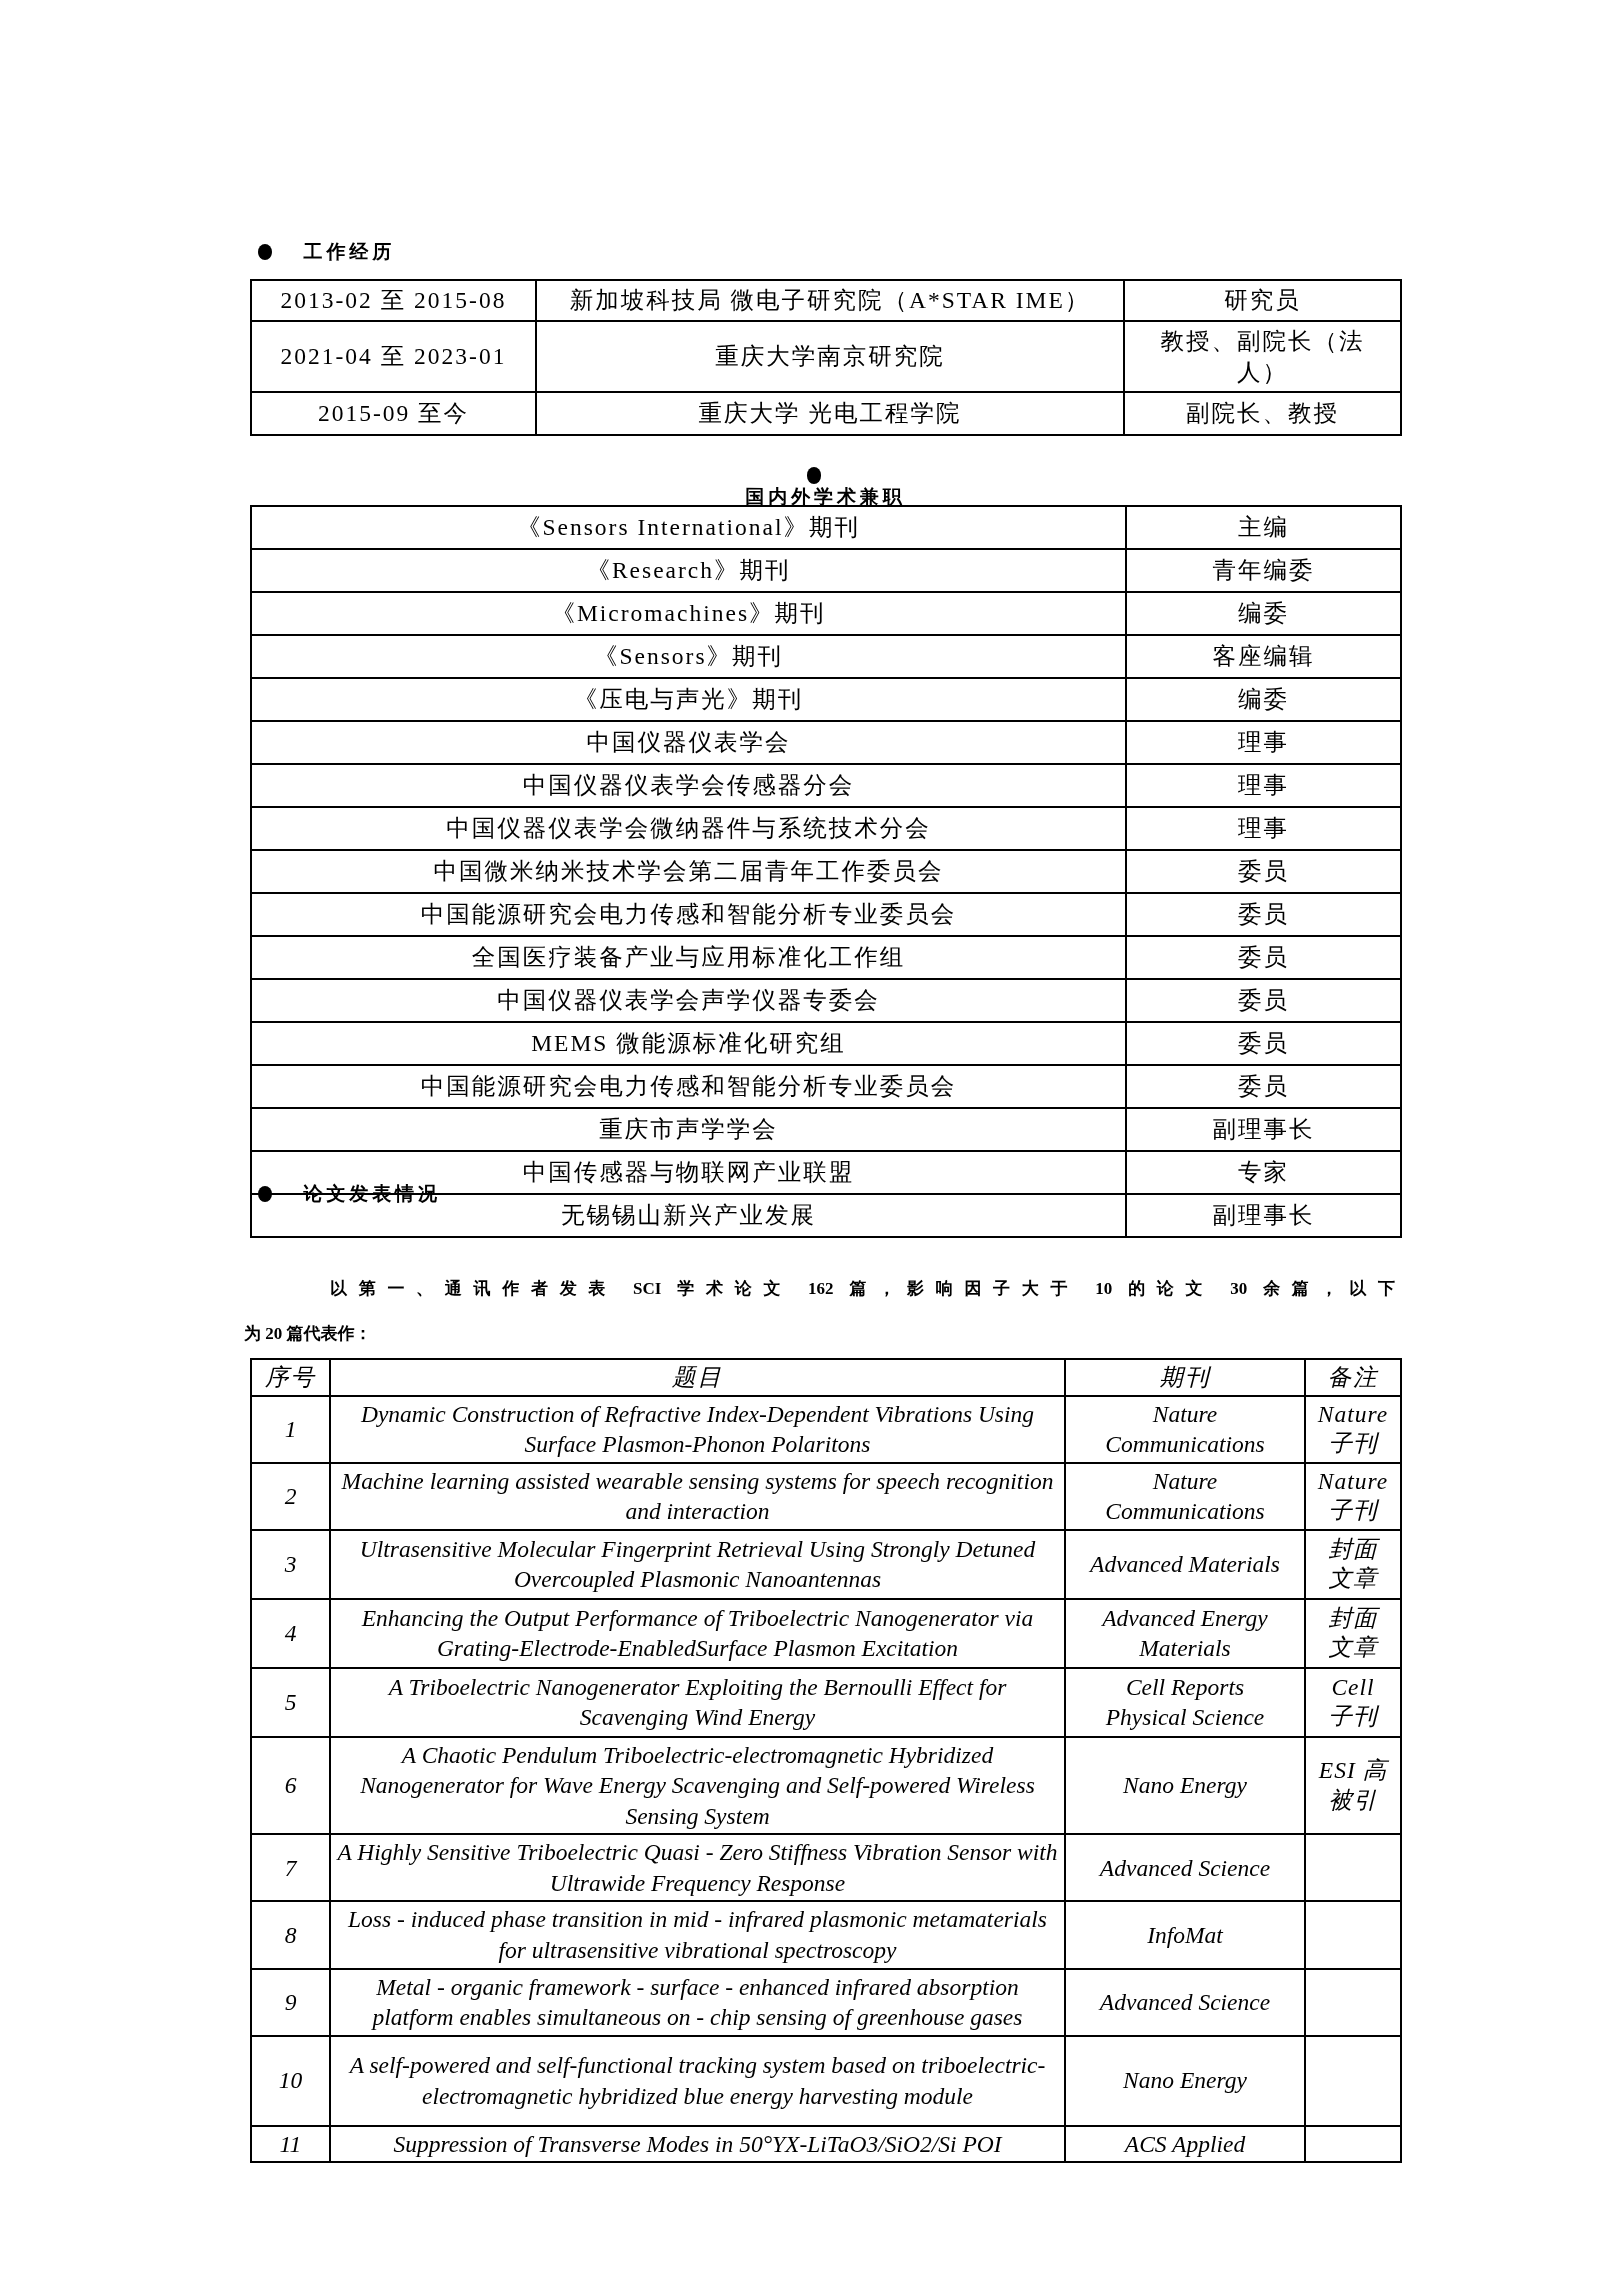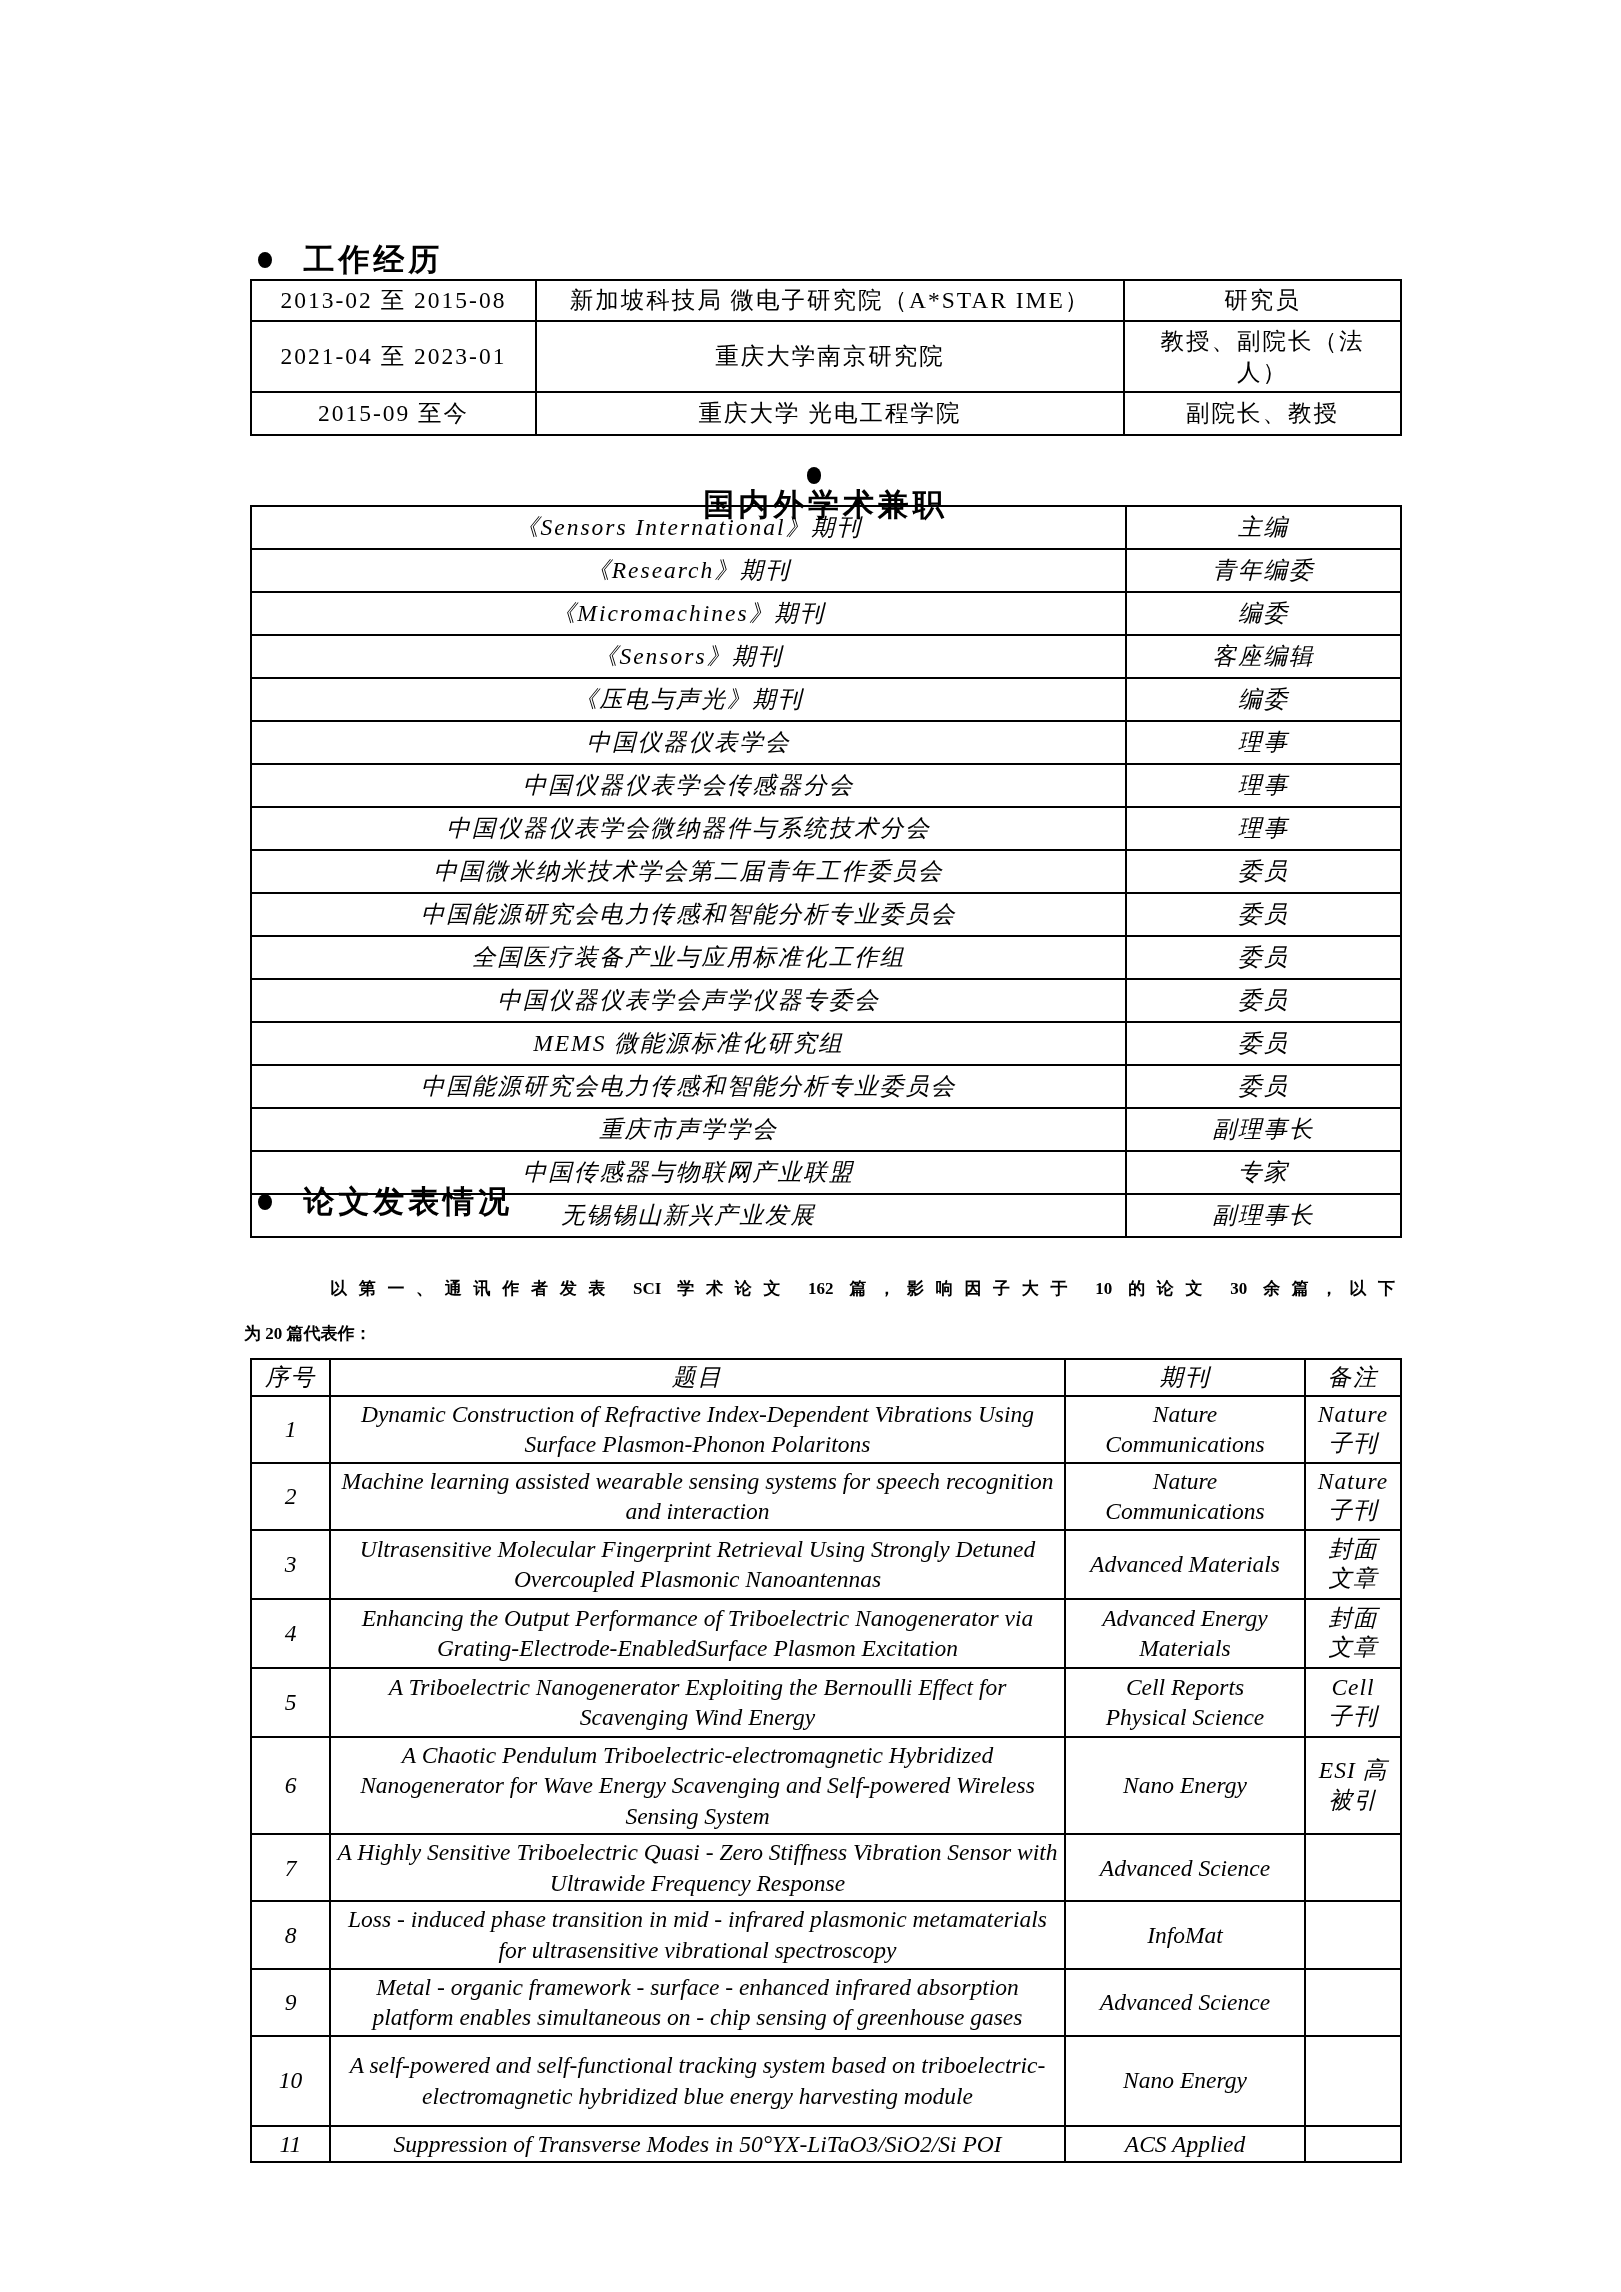--- a/index.html
+++ b/index.html
@@ -8,21 +8,21 @@
     background: #ffffff; color: #000000;
     font-family: "Liberation Serif", "DejaVu Serif", serif;
     position: relative; overflow: hidden;
   }
   .abs { position: absolute; }
 
   
   .sec-heading {
     left: 250px; width: 1151px;
     display: flex; align-items: center;
-    font-weight: bold; font-size: 31px; letter-spacing: 3.9px;
+    font-weight: bold; font-size: 19px; letter-spacing: 3.9px;
   }
   .bullet {
     width: 14.7px; height: 16.7px; background: #000; border-radius: 50%;
     margin-left: 7.8px; margin-right: 31px; flex: 0 0 auto;
   }
 
   
   table.tbl {
     position: absolute; left: 250px; width: 1151px;
     border-collapse: collapse; table-layout: fixed;
@@ -100,21 +100,21 @@
         <td class="role-cell">副院长、教授</td>
       </tr>
     </tbody>
   </table>
 
   <div class="abs sec-heading" style="top:467px;flex-direction:column;">
     <span class="bullet"></span>
     <span>国内外学术兼职</span>
   </div>
 
-  <table class="tbl" id="affil-table" style="top:505px;font-style:italic;">
+  <table class="tbl" id="affil-table" style="top:505px;">
     <colgroup>
         <col style="width:875px">
         <col style="width:275px">
       </colgroup>
     <tbody>
       <tr>
           <td>《Sensors International》期刊</td>
           <td>主编</td>
         </tr>
       <tr>

